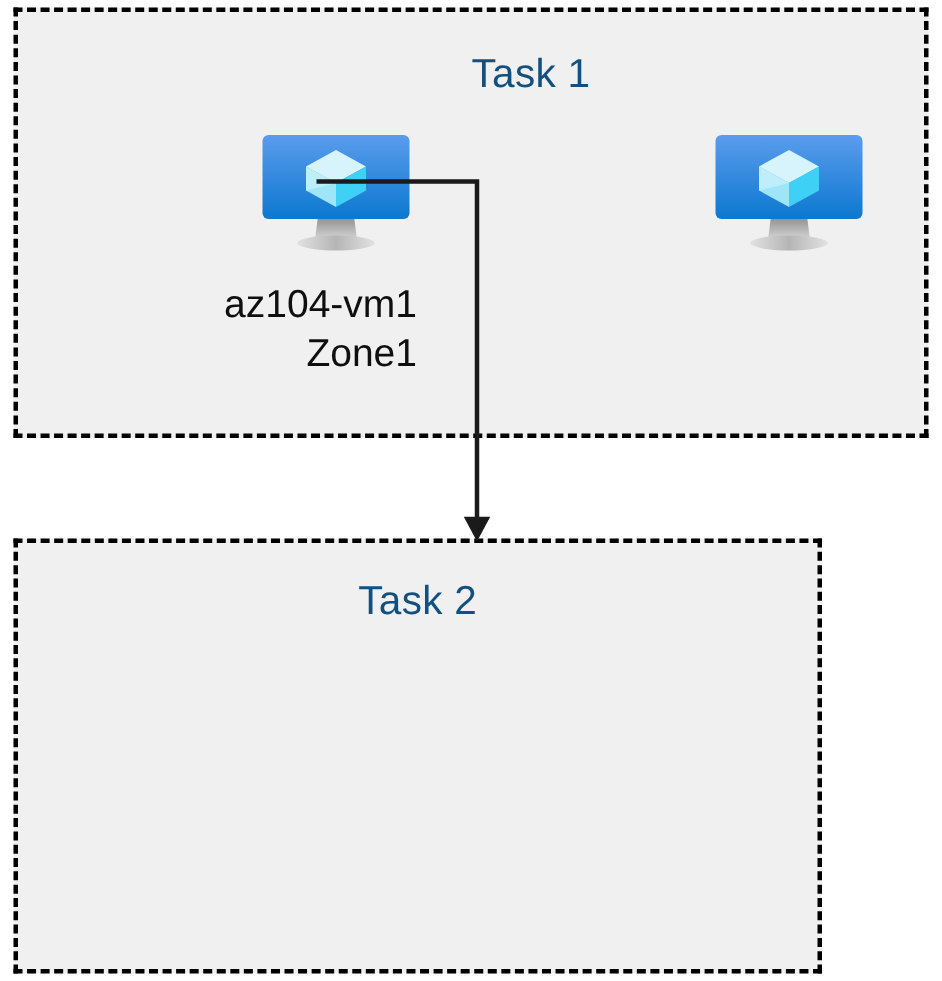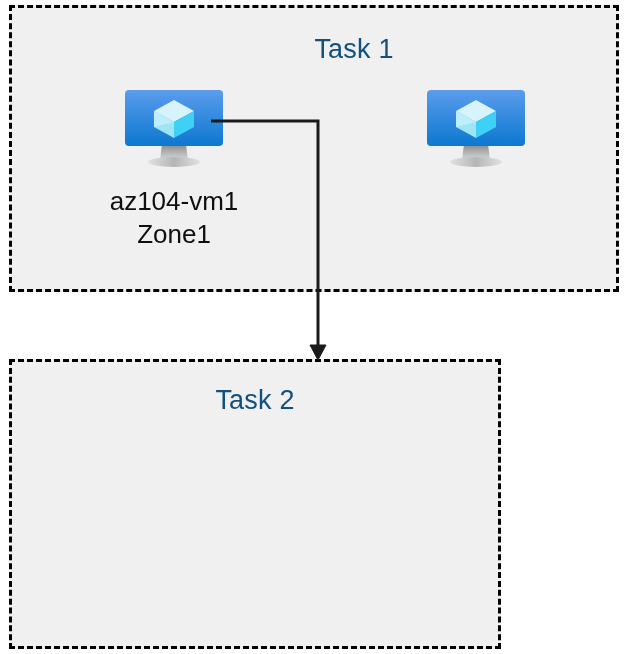--- a/index.html
+++ b/index.html
@@ -33,41 +33,41 @@
   }
   #task1-box {
     left: 9px;
     top: 5px;
     width: 610px;
     height: 287px;
   }
   #task2-box {
     left: 9px;
     top: 359px;
-    width: 492px;
+    width: 539px;
     height: 290px;
   }
 
   .task-title {
     position: absolute;
     width: 100%;
     text-align: center;
     color: #11507f;
     font-size: 27px;
     line-height: 32px;
     letter-spacing: 0.2px;
     font-family: "Liberation Sans", sans-serif;
   }
   #task1-title { top: 25px; padding-left: 40px; }
   #task2-title { top: 22px; }
 
   
   .node {
     position: absolute;
-    text-align: center;
+    text-align: right;
   }
   .node-label {
     color: #0f0f0f;
     font-size: 26px;
     line-height: 33px;
     white-space: pre-line;
     font-family: "Liberation Sans", sans-serif;
   }
 
   #vm1-node { left: 58px;  top: 78px;  width: 208px; }

